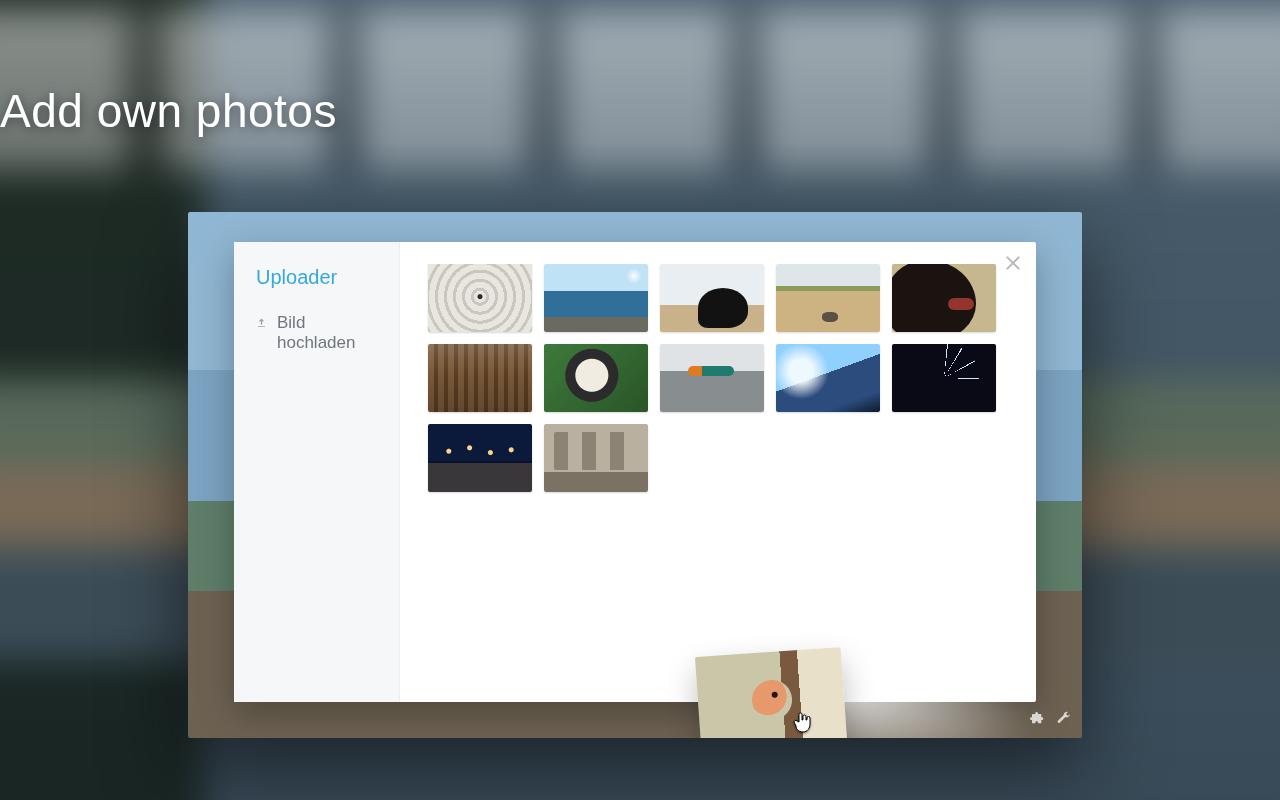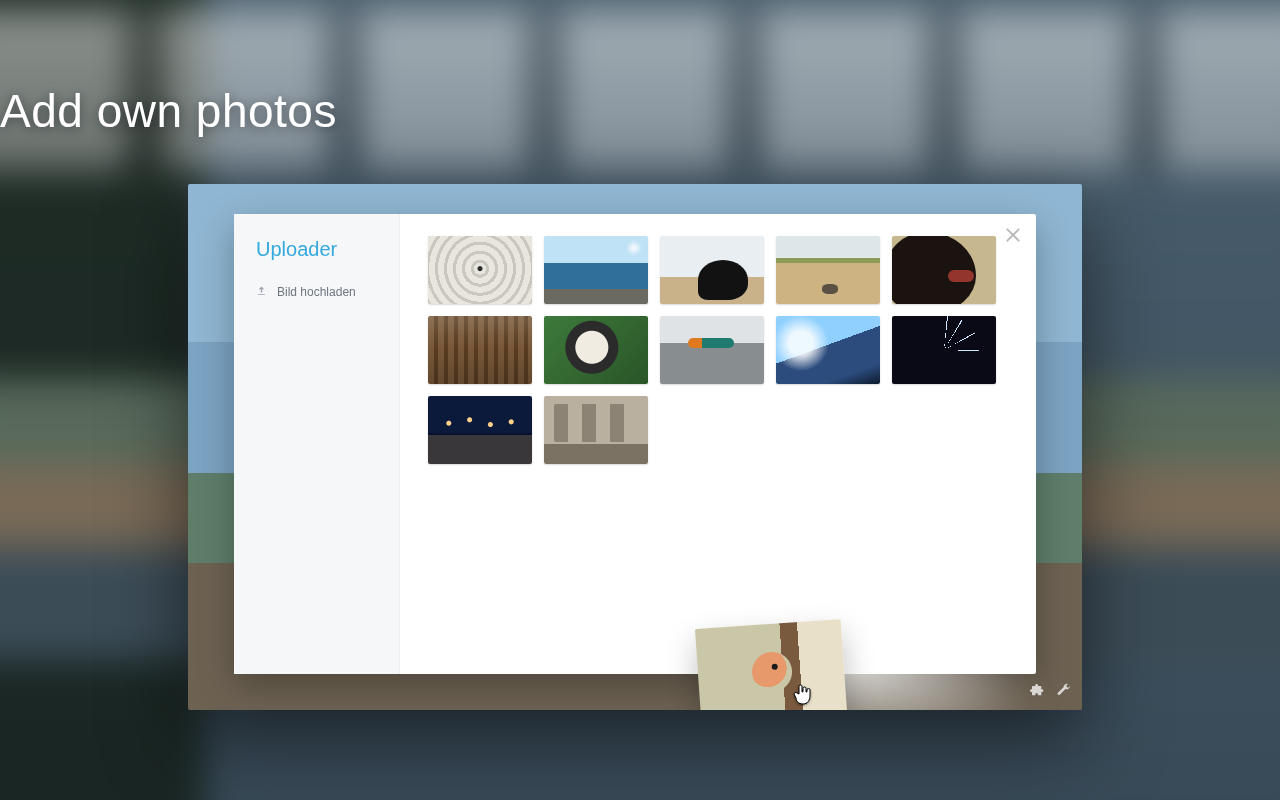--- a/index.html
+++ b/index.html
@@ -30,21 +30,21 @@
   .overlay-title {
     position: absolute; top: 72px; left: 0; right: 0;
     text-align: left; color: #fff; font-weight: 300;
     font-size: 46px; letter-spacing: .5px;
     text-shadow: 0 2px 12px rgba(0,0,0,.5);
     margin-top: 12px;
   }
 
   
   .window {
-    position: absolute; left: 188px; top: 184px; width: 894px; height: 526px;
+    position: absolute; left: 188px; top: 212px; width: 894px; height: 526px;
     border-radius: 2px; box-shadow: 0 30px 80px rgba(0,0,0,.55);
     overflow: hidden;
     background:
       linear-gradient(180deg, #8fb6d2 0 30%, #7ba3c2 30% 55%, #5e7e6a 55% 72%, #6d6252 72% 100%);
   }
 
   
   .modal {
     position: absolute; left: 46px; top: 30px; right: 46px; bottom: 36px;
     background: #ffffff; border-radius: 2px;
@@ -54,21 +54,21 @@
   .sidebar {
     width: 166px; background: #f6f7f8; border-right: 1px solid #eceef0;
     padding: 24px 0 0 0;
   }
   .sidebar-title {
     color: #34a9df; font-size: 20px; font-weight: 400;
     padding: 0 22px 16px 22px;
   }
   .side-item {
     display: flex; gap: 10px;
-    padding: 8px 22px; font-size: 12px; color: #6f7680; cursor: pointer;
+    padding: 8px 22px; font-size: 17px; color: #6f7680; cursor: pointer;
   }
   .side-item svg { width: 11px; height: 11px; fill: #9aa1a9; }
 
   .content { flex: 1; position: relative; padding: 22px 28px; }
   .close-x {
     position: absolute; right: 14px; top: 12px; width: 18px; height: 18px;
     cursor: pointer; opacity: .45;
   }
   .close-x::before, .close-x::after {
     content: ""; position: absolute; left: 8px; top: 0; width: 2px; height: 18px;

